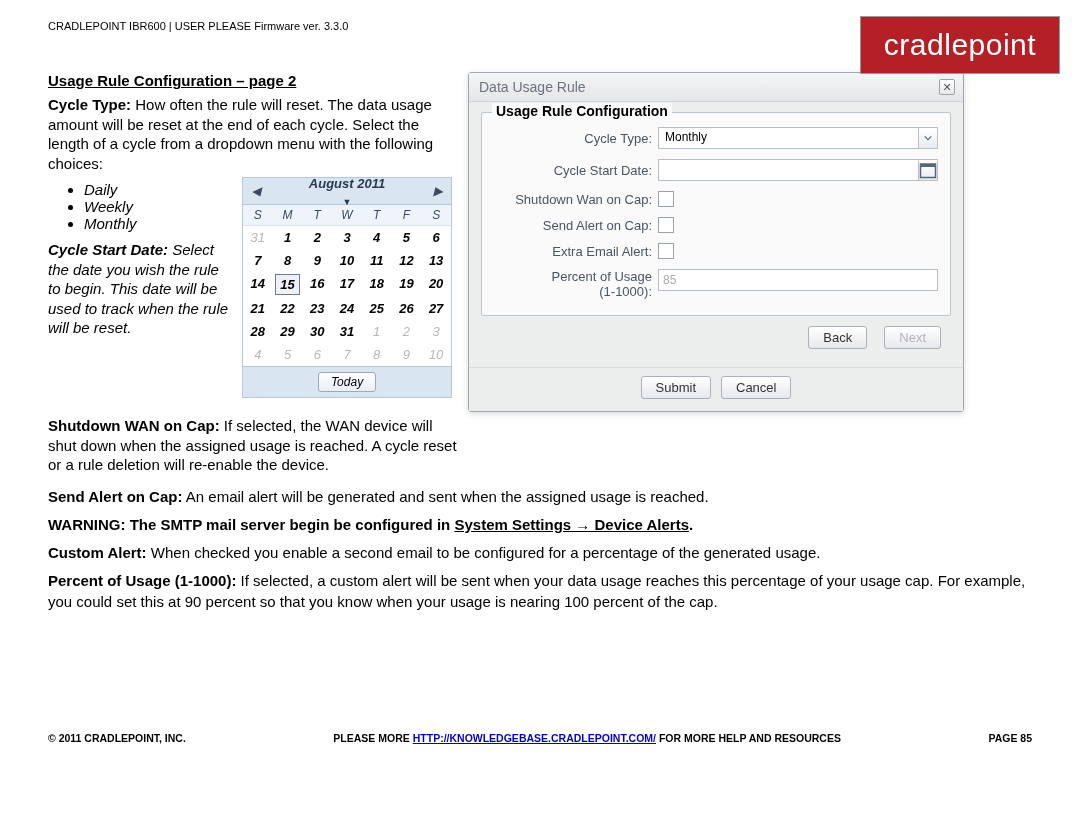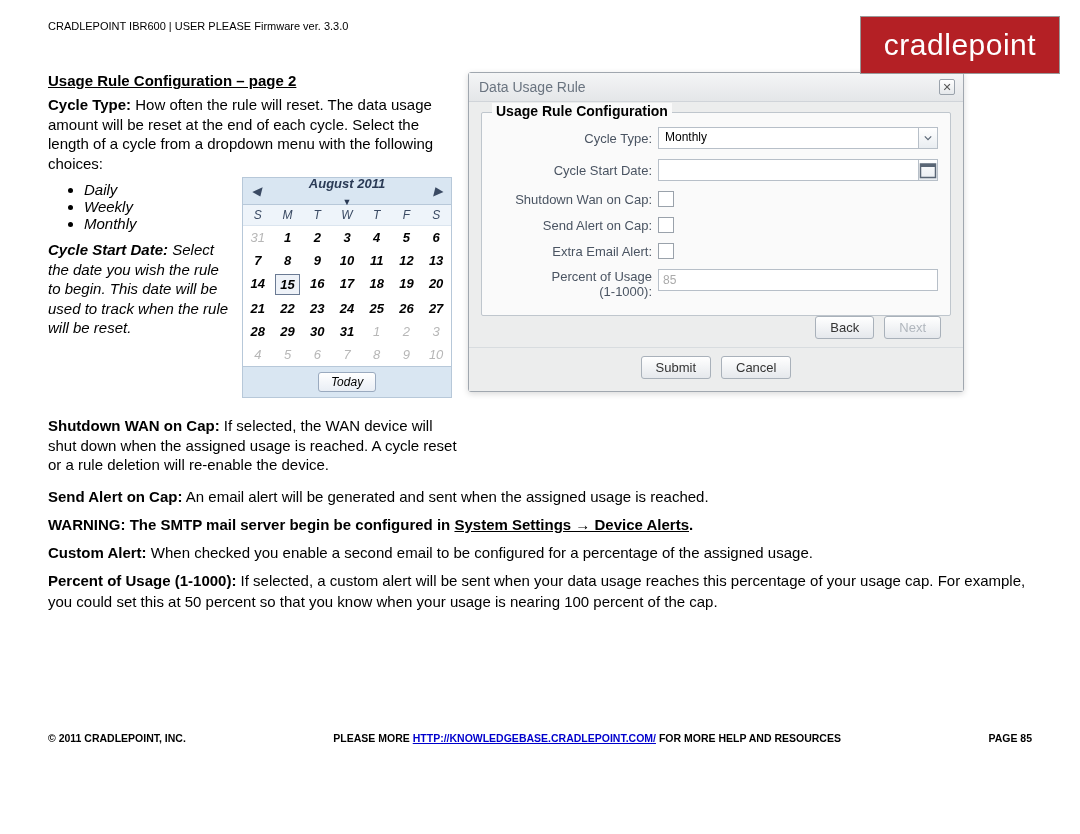--- a/index.html
+++ b/index.html
@@ -209,22 +209,22 @@
   .chk {
     width: 14px;
     height: 14px;
     border: 1px solid #9aa2ab;
     background: #fff;
   }
   .txt-dis { color:#aaa; }
   .dlg-nav {
     display: flex;
     justify-content: flex-end;
-    gap: 10px;
-    padding: 0 10px;
+    gap: 17px;
+    padding: 10px 10px;
   }
   .btn {
     border: 1px solid #a9b1ba;
     border-radius: 3px;
     background: linear-gradient(#ffffff,#e5e8ec);
     padding: 3px 14px;
     font-size: 13px;
     color: #333;
   }
   .btn-dis { color:#b0b6bd; }
@@ -427,24 +427,24 @@
     </div>
   </div>
 
   <div class="full-para">
     <span class="inline-b">Send Alert on Cap:</span><span> An email alert will be generated and sent when the assigned usage is reached.</span>
   </div>
   <div class="full-para">
     <span class="inline-b">WARNING: The SMTP mail server begin be configured in </span><span class="smtp-link">System Settings → Device Alerts</span><span class="inline-b">.</span>
   </div>
   <div class="full-para">
-    <span class="inline-b">Custom Alert:</span><span> When checked you enable a second email to be configured for a percentage of the assigned usage.</span>
+    <span class="inline-b">Custom Alert:</span><span> When checked you enable a second email to be configured for a percentage of the generated usage.</span>
   </div>
   <div class="full-para">
-    <span class="inline-b">Percent of Usage (1-1000):</span><span> If selected, a custom alert will be sent when your data usage reaches this percentage of your usage cap. For example, you could set this at 50 percent so that you know when your usage is nearing 100 percent of the cap.</span>
+    <span class="inline-b">Percent of Usage (1-1000):</span><span> If selected, a custom alert will be sent when your data usage reaches this percentage of your usage cap. For example, you could set this at 90 percent so that you know when your usage is nearing 100 percent of the cap.</span>
   </div>
 
   <div class="footer">
     <span>© 2011 CRADLEPOINT, INC.</span>
     <span>
       <span>PLEASE MORE </span><a>HTTP://KNOWLEDGEBASE.CRADLEPOINT.COM/</a><span> FOR MORE HELP AND RESOURCES</span>
     </span>
     <span>PAGE 85</span>
   </div>
 </div>

